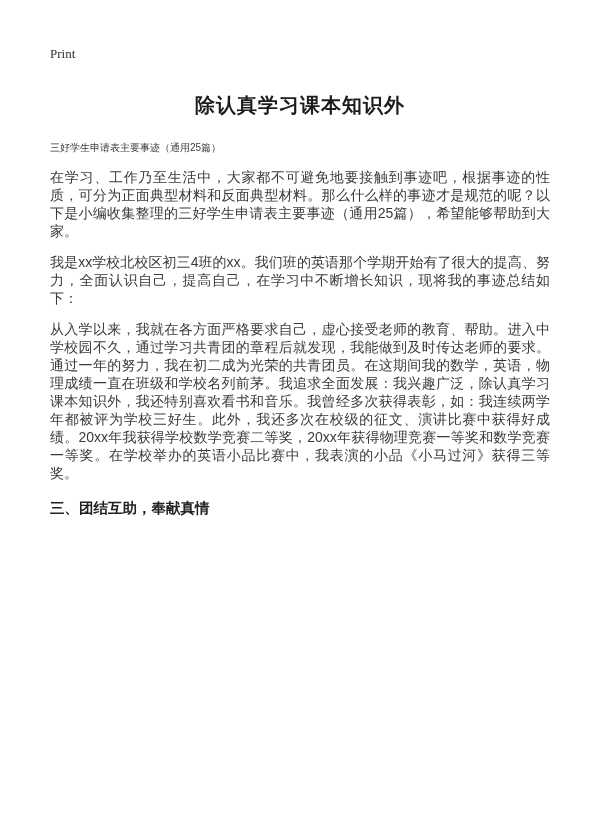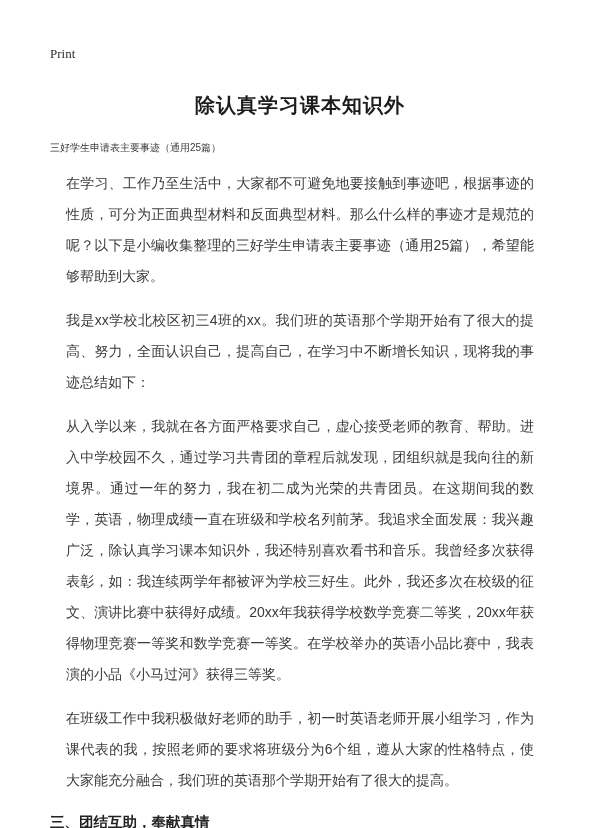--- a/index.html
+++ b/index.html
@@ -35,23 +35,23 @@
     margin: 10px 0 22px 0;
     letter-spacing: 1px;
   }
   p.subtitle {
     font-size: 10px;
     color: #3a3a3a;
     margin: 0 0 13px 0;
   }
   p.body-par {
     font-size: 14px;
-    line-height: 31px;
+    line-height: 18px;
     color: #3a3a3a;
-    margin: 13px 16px;
+    margin: 13px 0;
     text-align: justify;
     text-justify: inter-ideograph;
     word-break: break-all;
   }
   h2.sec-heading {
     font-size: 14.5px;
     font-weight: bold;
     color: #222222;
     margin: 17px 0 13px 0;
   }
@@ -66,23 +66,22 @@
   <h1 class="doc-title">除认真学习课本知识外</h1>
 
   <p class="subtitle">三好学生申请表主要事迹（通用25篇）</p>
 
   <p class="body-par">在学习、工作乃至生活中，大家都不可避免地要接触到事迹吧，根据事迹的性质，可分为正面典型材料和反面典型材料。那么什么样的事迹才是规范的呢？以下是小编收集整理的三好学生申请表主要事迹（通用25篇），希望能够帮助到大家。</p>
 
 
   <p class="body-par">我是xx学校北校区初三4班的xx。我们班的英语那个学期开始有了很大的提高、努力，全面认识自己，提高自己，在学习中不断增长知识，现将我的事迹总结如下：</p>
 
 
-  <p class="body-par">从入学以来，我就在各方面严格要求自己，虚心接受老师的教育、帮助。进入中学校园不久，通过学习共青团的章程后就发现，团组织就是我向往的新境界。通过一年的努力，我在初二成为光荣的共青团员。在这期间我的数学，英语，物理成绩一直在班级和学校名列前茅。我追求全面发展：我兴趣广泛，除认真学习课本知识外，我还特别喜欢看书和音乐。我曾经多次获得表彰，如：我连续两学年都被评为学校三好生。此外，我还多次在校级的征文、演讲比赛中获得好成绩。20xx年我获得学校数学竞赛二等奖，20xx年获得物理竞赛一等奖和数学竞赛一等奖。在学校举办的英语小品比赛中，我表演的小品《小马过河》获得三等奖。</p>
+  <p class="body-par">从入学以来，我就在各方面严格要求自己，虚心接受老师的教育、帮助。进入中学校园不久，通过学习共青团的章程后就发现，我能做到及时传达老师的要求。通过一年的努力，我在初二成为光荣的共青团员。在这期间我的数学，英语，物理成绩一直在班级和学校名列前茅。我追求全面发展：我兴趣广泛，除认真学习课本知识外，我还特别喜欢看书和音乐。我曾经多次获得表彰，如：我连续两学年都被评为学校三好生。此外，我还多次在校级的征文、演讲比赛中获得好成绩。20xx年我获得学校数学竞赛二等奖，20xx年获得物理竞赛一等奖和数学竞赛一等奖。在学校举办的英语小品比赛中，我表演的小品《小马过河》获得三等奖。</p>
 
 
-  <p class="body-par">在班级工作中我积极做好老师的助手，初一时英语老师开展小组学习，作为课代表的我，按照老师的要求将班级分为6个组，遵从大家的性格特点，使大家能充分融合，我们班的英语那个学期开始有了很大的提高。</p>
 
 
   <h2 class="sec-heading">三、团结互助，奉献真情</h2>
 
   
 
 </div>
 
 </body></html>

